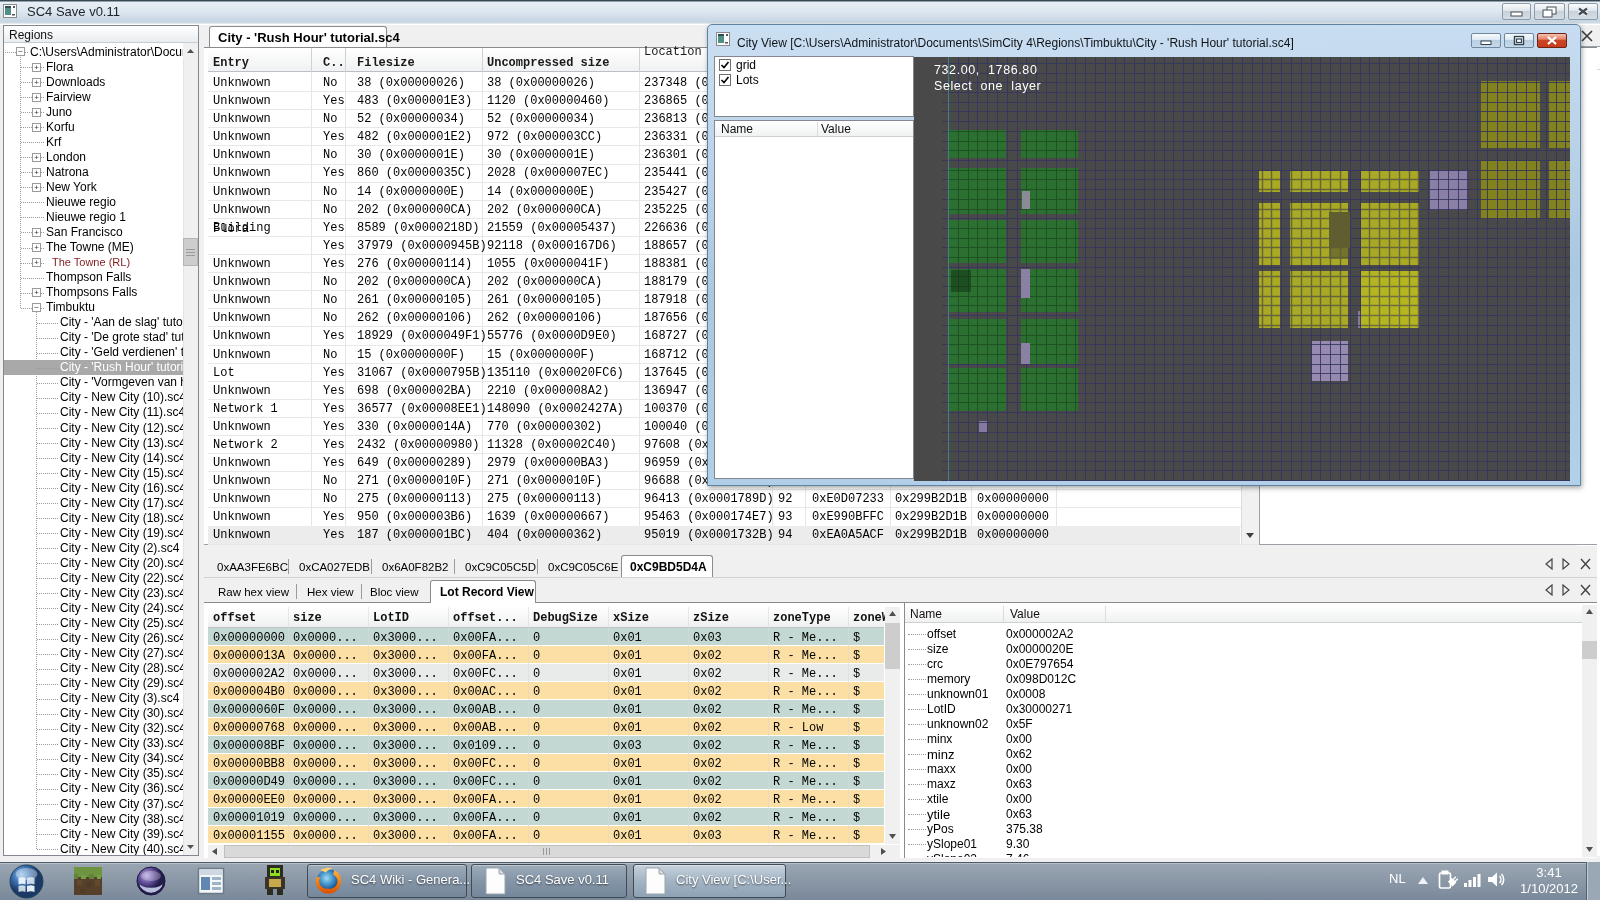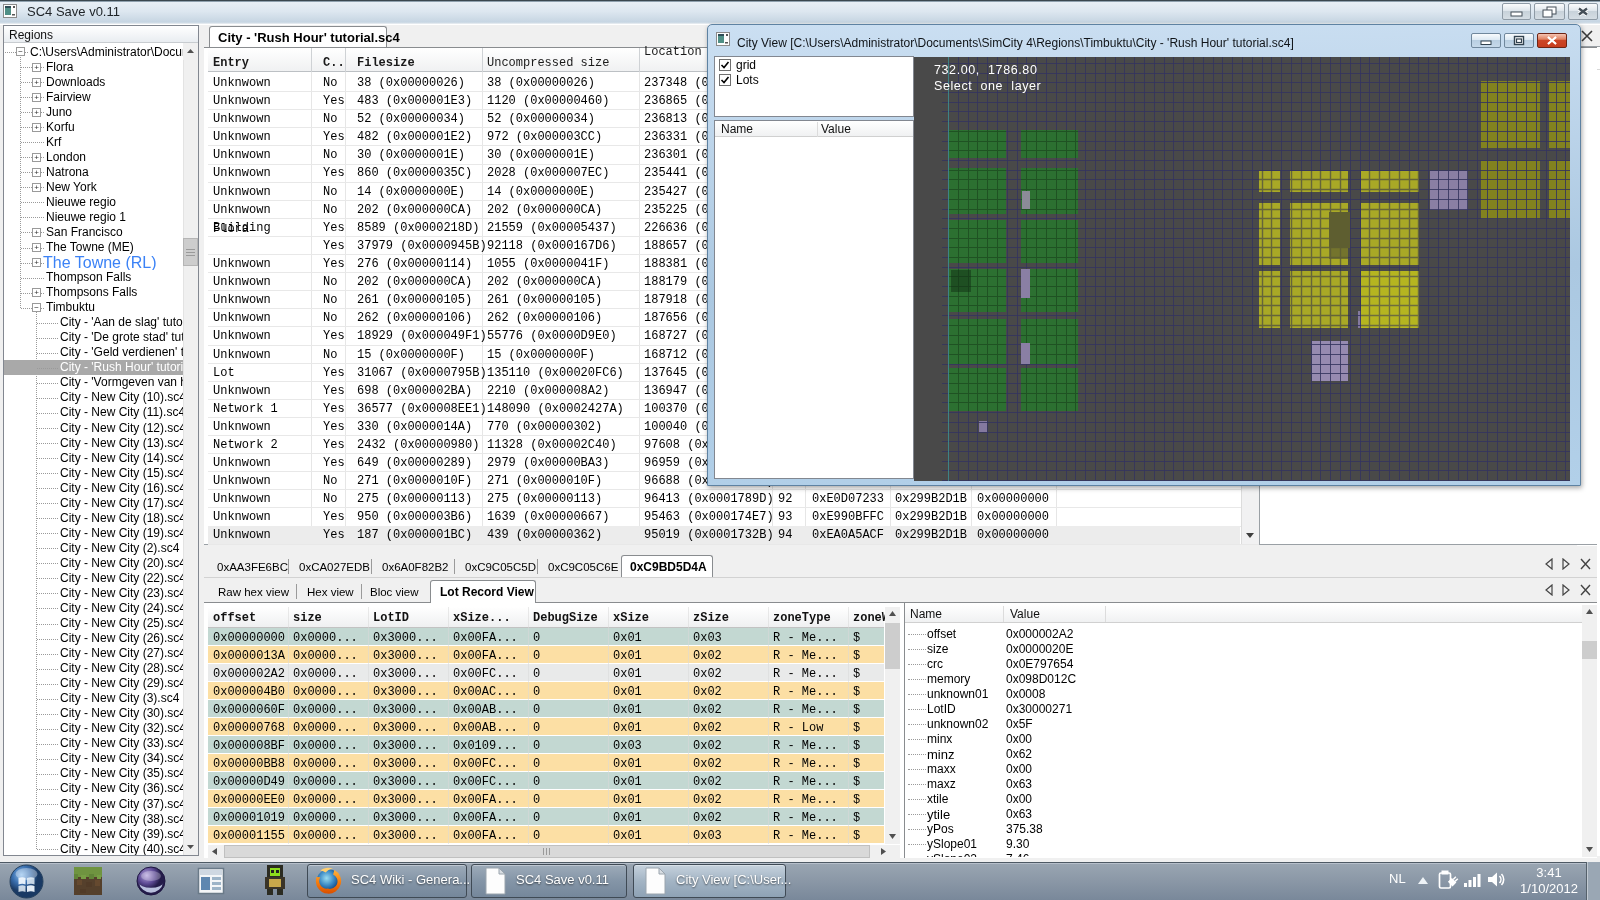--- a/index.html
+++ b/index.html
@@ -91,21 +91,21 @@
 <div class="dot" style="left:17px;top:174px;width:23px"></div>
 <div class="cell" style="left:42px;top:167px;height:15px;width:137px;font-size:12px;line-height:15px;color:#000">Nieuwe regio 1</div>
 <div class="dot" style="left:17px;top:189px;width:23px"></div>
 <div class="pm" style="left:28px;top:185px">+</div>
 <div class="cell" style="left:42px;top:182px;height:15px;width:137px;font-size:12px;line-height:15px;color:#000">San Francisco</div>
 <div class="dot" style="left:17px;top:205px;width:23px"></div>
 <div class="pm" style="left:28px;top:200px">+</div>
 <div class="cell" style="left:42px;top:197px;height:15px;width:137px;font-size:12px;line-height:15px;color:#000">The Towne (ME)</div>
 <div class="dot" style="left:17px;top:220px;width:23px"></div>
 <div class="pm" style="left:28px;top:215px">+</div>
-<div class="cell" style="left:39px;top:212px;height:15px;width:137px;font-size:16px;line-height:15px;color:#3b82f6">The Towne (RL)</div>
+<div class="cell" style="left:48px;top:212px;height:15px;width:137px;font-size:11px;line-height:15px;color:#7f1d1d">The Towne (RL)</div>
 <div class="dot" style="left:17px;top:235px;width:23px"></div>
 <div class="cell" style="left:42px;top:227px;height:15px;width:137px;font-size:12px;line-height:15px;color:#000">Thompson Falls</div>
 <div class="dot" style="left:17px;top:250px;width:23px"></div>
 <div class="pm" style="left:28px;top:245px">+</div>
 <div class="cell" style="left:42px;top:242px;height:15px;width:137px;font-size:12px;line-height:15px;color:#000">Thompsons Falls</div>
 <div class="dot" style="left:17px;top:265px;width:23px"></div>
 <div class="pm" style="left:28px;top:260px">−</div>
 <div class="cell" style="left:42px;top:257px;height:15px;width:137px;font-size:12px;line-height:15px;color:#000">Timbuktu</div>
 <div class="dot" style="left:33px;top:280px;width:21px"></div>
 <div class="cell" style="left:56px;top:272px;height:15px;width:123px;font-size:12px;line-height:15px;color:#000">City - 'Aan de slag' tutoria</div>
@@ -194,21 +194,21 @@
 <div class="abs" style="left:186px;top:252px;width:9px;height:1px;background:#9a9a9a"></div>
 <div class="abs" style="left:186px;top:255px;width:9px;height:1px;background:#9a9a9a"></div>
 <div class="tab1" style="left:209px;top:26px;width:178px;height:21px"></div>
 <div class="abs" style="left:218px;top:30px;font-size:13px;font-weight:bold;color:#000">City - 'Rush Hour' tutorial.sc4</div>
 <div class="abs" style="left:204px;top:47px;width:1393px;height:498px;background:#fff;border-top:1px solid #898c8f;border-bottom:1px solid #9aa0a5"></div>
 <div class="abs" style="left:208px;top:48px;width:1052px;height:24px;
  background:linear-gradient(#ffffff,#f0f1f2);border-bottom:1px solid #bcc0c4"></div>
 <div class="abs mono" style="left:213px;top:56px;color:#1a1a1a;font-weight:bold">Entry</div>
 <div class="abs mono" style="left:323px;top:56px;color:#1a1a1a;font-weight:bold">C..</div>
 <div class="abs mono" style="left:357px;top:56px;color:#1a1a1a;font-weight:bold">Filesize</div>
-<div class="abs mono" style="left:487px;top:56px;color:#1a1a1a;font-weight:normal">Uncompressed size</div>
+<div class="abs mono" style="left:487px;top:56px;color:#1a1a1a;font-weight:bold">Uncompressed size</div>
 <div class="abs mono" style="left:644px;top:45px;color:#1a1a1a;font-weight:normal">Location</div>
 <div class="abs" style="left:311px;top:48px;width:1px;height:495px;background:#e6e6e6"></div>
 <div class="abs" style="left:345px;top:48px;width:1px;height:495px;background:#e6e6e6"></div>
 <div class="abs" style="left:482px;top:48px;width:1px;height:495px;background:#e6e6e6"></div>
 <div class="abs" style="left:639px;top:48px;width:1px;height:495px;background:#e6e6e6"></div>
 <div class="abs" style="left:772px;top:48px;width:1px;height:495px;background:#e6e6e6"></div>
 <div class="abs" style="left:805px;top:48px;width:1px;height:495px;background:#e6e6e6"></div>
 <div class="abs" style="left:890px;top:48px;width:1px;height:495px;background:#e6e6e6"></div>
 <div class="abs" style="left:971px;top:48px;width:1px;height:495px;background:#e6e6e6"></div>
 <div class="abs" style="left:1056px;top:48px;width:1px;height:495px;background:#e6e6e6"></div>
@@ -372,21 +372,21 @@
 <div class="abs mono" style="left:644px;top:510px">95463 (0x000174E7)</div>
 <div class="abs mono" style="left:778px;top:510px">93</div>
 <div class="abs mono" style="left:812px;top:510px">0xE990BFFC</div>
 <div class="abs mono" style="left:895px;top:510px">0x299B2D1B</div>
 <div class="abs mono" style="left:977px;top:510px">0x00000000</div>
 <div class="abs" style="left:208px;top:526px;width:1032px;height:18px;background:#ececec"></div>
 <div class="abs" style="left:208px;top:544px;width:1052px;height:1px;background:#e8e8e8"></div>
 <div class="abs mono" style="left:213px;top:528px">Unknwown</div>
 <div class="abs mono" style="left:323px;top:528px">Yes</div>
 <div class="abs mono" style="left:357px;top:528px">187 (0x000001BC)</div>
-<div class="abs mono" style="left:487px;top:528px">439 (0x00000362)</div>
+<div class="abs mono" style="left:487px;top:528px">404 (0x00000362)</div>
 <div class="abs mono" style="left:644px;top:528px">95019 (0x0001732B)</div>
 <div class="abs mono" style="left:778px;top:528px">94</div>
 <div class="abs mono" style="left:812px;top:528px">0xEA0A5ACF</div>
 <div class="abs mono" style="left:895px;top:528px">0x299B2D1B</div>
 <div class="abs mono" style="left:977px;top:528px">0x00000000</div>
 <div class="abs" style="left:1241px;top:48px;width:18px;height:496px;background:#f1f1f2;border-left:1px solid #dcdcdc"></div>
 <svg class="abs" style="left:1241px;top:527px" width="18" height="17">
     <path d="M9 11 L13 6 L5 6 Z" fill="#3e3e3e"></path>
   </svg>
 <div class="abs" style="left:1259px;top:47px;width:1px;height:498px;background:#9aa0a5"></div>
@@ -422,21 +422,21 @@
 <div class="abs" style="left:440px;top:585px;font-size:12px;font-weight:bold;color:#000">Lot Record View</div>
 <div class="abs" style="left:204px;top:602px;width:226px;height:1px;background:#898c8f"></div>
 <div class="abs" style="left:535px;top:602px;width:1062px;height:1px;background:#898c8f"></div>
 <div class="abs" style="left:204px;top:603px;width:1393px;height:255px;background:#fff"></div>
 <div class="abs" style="left:204px;top:603px;width:700px;height:255px;background:#fff"></div>
 <div class="abs" style="left:208px;top:607px;width:676px;height:21px;
  background:linear-gradient(#ffffff,#eff0f1);border-bottom:1px solid #c2c2c2"></div>
 <div class="abs mono" style="left:213px;top:611px;color:#111;font-weight:bold">offset</div>
 <div class="abs mono" style="left:293px;top:611px;color:#111;font-weight:bold">size</div>
 <div class="abs mono" style="left:373px;top:611px;color:#111;font-weight:bold">LotID</div>
-<div class="abs mono" style="left:453px;top:611px;color:#111;font-weight:bold">xSize...</div>
+<div class="abs mono" style="left:453px;top:611px;color:#111;font-weight:bold">offset...</div>
 <div class="abs mono" style="left:533px;top:611px;color:#111;font-weight:bold">DebugSize</div>
 <div class="abs mono" style="left:613px;top:611px;color:#111;font-weight:bold">xSize</div>
 <div class="abs mono" style="left:693px;top:611px;color:#111;font-weight:bold">zSize</div>
 <div class="abs mono" style="left:773px;top:611px;color:#111;font-weight:bold">zoneType</div>
 <div class="abs mono" style="left:853px;top:611px;color:#111;font-weight:bold">zoneW</div>
 <div class="abs" style="left:208px;top:628px;width:676px;height:17px;background:#c3d8d2"></div>
 <div class="abs mono" style="left:213px;top:631px">0x00000000</div>
 <div class="abs mono" style="left:293px;top:631px">0x0000...</div>
 <div class="abs mono" style="left:373px;top:631px">0x3000...</div>
 <div class="abs mono" style="left:453px;top:631px">0x00FA...</div>

